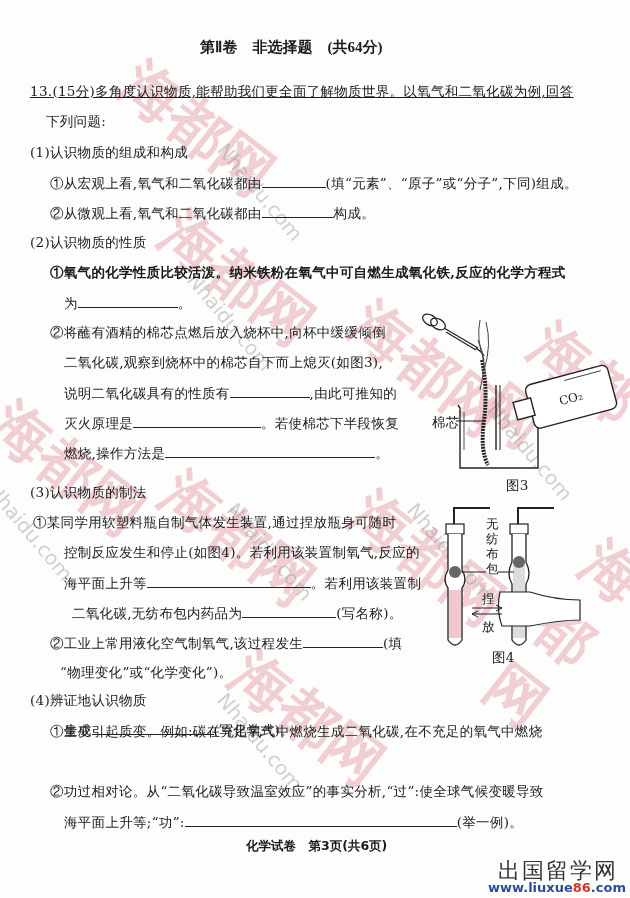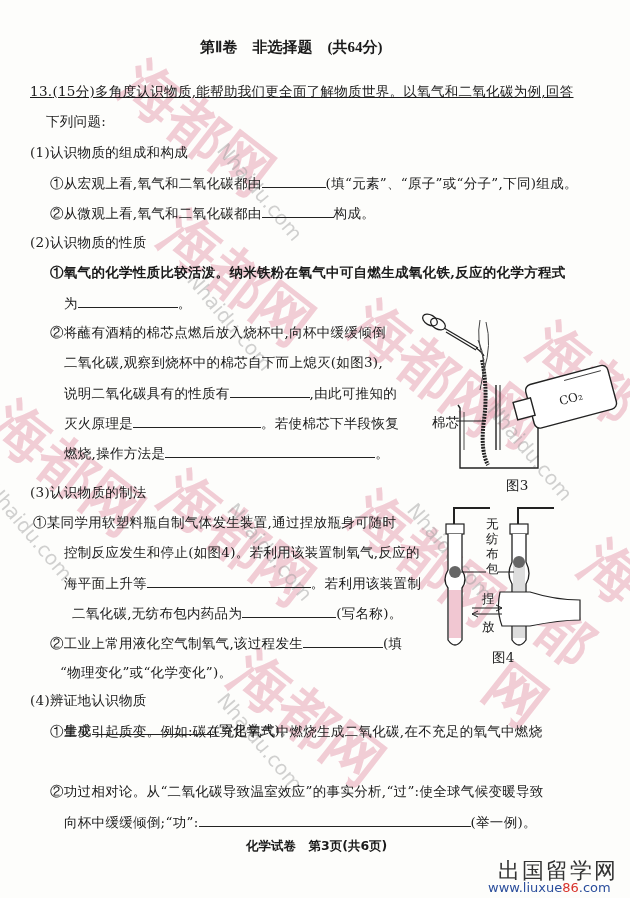--- a/index.html
+++ b/index.html
@@ -8,21 +8,21 @@
     font-family: "DejaVu Serif", "Liberation Serif", serif; color: #1a1a1a;
   }
   .abs { position: absolute; white-space: nowrap; }
   .t { font-size: 13.5px; line-height: 18px; letter-spacing: 0.3px; }
   .section-title { font-family: Liberation Serif, serif; font-weight: bold; font-size: 15px; }
   .blank { display: inline-block; border-bottom: 1px solid #222; height: 14px; vertical-align: baseline; }
   .footer { font-family: "DejaVu Sans", "Liberation Sans", sans-serif; font-weight: bold; font-size: 12.5px; margin-left: 24px; }
   .wm { position: absolute; color: #e8a7b7; font-weight: bold; font-family: "DejaVu Serif", serif; opacity: 0.55; pointer-events: none; }
   .wm-en { position: absolute; color: #9a9a9a; font-family: "DejaVu Sans", sans-serif; font-size: 20px; opacity: 0.45; pointer-events: none; }
   .brand1 { font-family: "DejaVu Sans", "Liberation Sans", sans-serif; font-size: 22px; color: #333; letter-spacing: 2px; }
-  .brand2 { font-family: "DejaVu Sans", "Liberation Sans", sans-serif; font-size: 13px; font-weight: normal; color: #2a4d9b; }
+  .brand2 { font-family: "DejaVu Sans", "Liberation Sans", sans-serif; font-size: 13px; font-weight: bold; color: #2a4d9b; }
   .brand2 .hl { color: #d8312a; }
   svg text { font-family: "DejaVu Serif", serif; }
 </style>
 </head>
 <body>
 
 <div class="wm" style="left:110px;top:90px;font-size:58px;transform:rotate(38deg);">海都网</div>
 <div class="wm" style="left:150px;top:240px;font-size:58px;transform:rotate(38deg);">海都网</div>
 <div class="wm" style="left:340px;top:330px;font-size:58px;transform:rotate(38deg);">海都网</div>
 <div class="wm" style="left:500px;top:330px;font-size:58px;transform:rotate(38deg);">海都网</div>
@@ -151,21 +151,21 @@
   <span class="abs t" style="left:62px;top:148px;">图4</span>
 </div>
 
 <div class="abs t" style="left:30px;top:691px;">(4)辨证地认识物质</div>
 <div class="abs t" style="left:50px;top:722px;text-align:right;">①量变引起质变。例如:碳在充足氧气中燃烧生成二氧化碳,在不充足的氧气中燃烧</div>
 <div class="abs t" style="left:64px;top:720px;">
   <span>生成</span><span class="blank" style="width:122px"></span><span>(写化学式)。</span>
 </div>
 <div class="abs t" style="left:50px;top:782px;">②功过相对论。从“二氧化碳导致温室效应”的事实分析,“过”:使全球气候变暖导致</div>
 <div class="abs t" style="left:64px;top:812px;">
-  <span>向杯中缓缓倾倒;“功”:</span><span class="blank" style="width:272px"></span><span>(举一例)。</span>
+  <span>海平面上升等;“功”:</span><span class="blank" style="width:272px"></span><span>(举一例)。</span>
 </div>
 
 <div class="abs footer" style="left:222px;top:838px;">化学试卷　第3页(共6页)</div>
 
 <div class="abs brand1" style="left:498px;top:856px;font-family:Liberation Serif, serif;">出国留学网</div>
 <div class="abs brand2" style="left:488px;top:880px;">
   <span>www.liuxue</span><span class="hl">86</span><span>.com</span>
 </div>
 
 </body></html>

